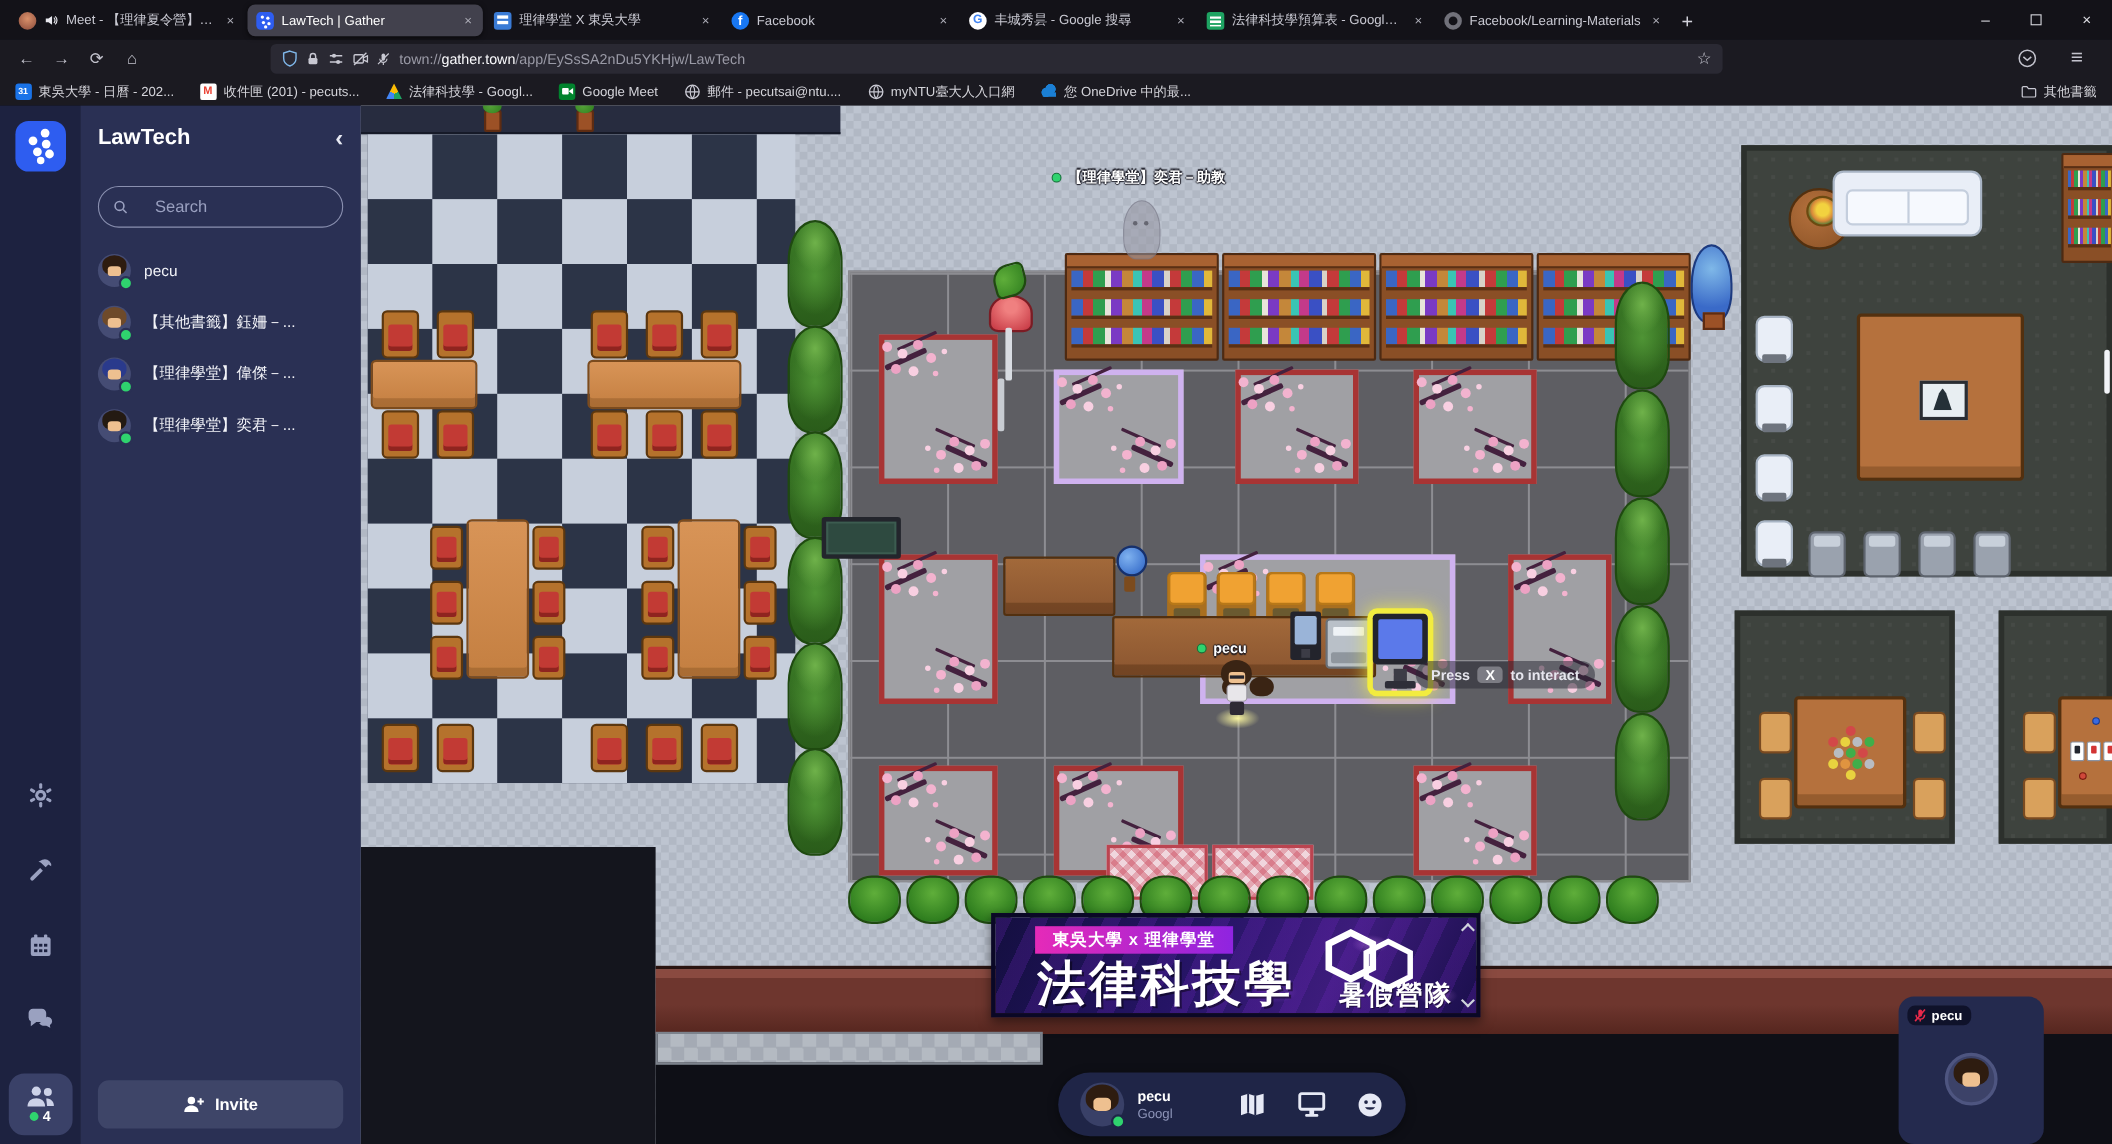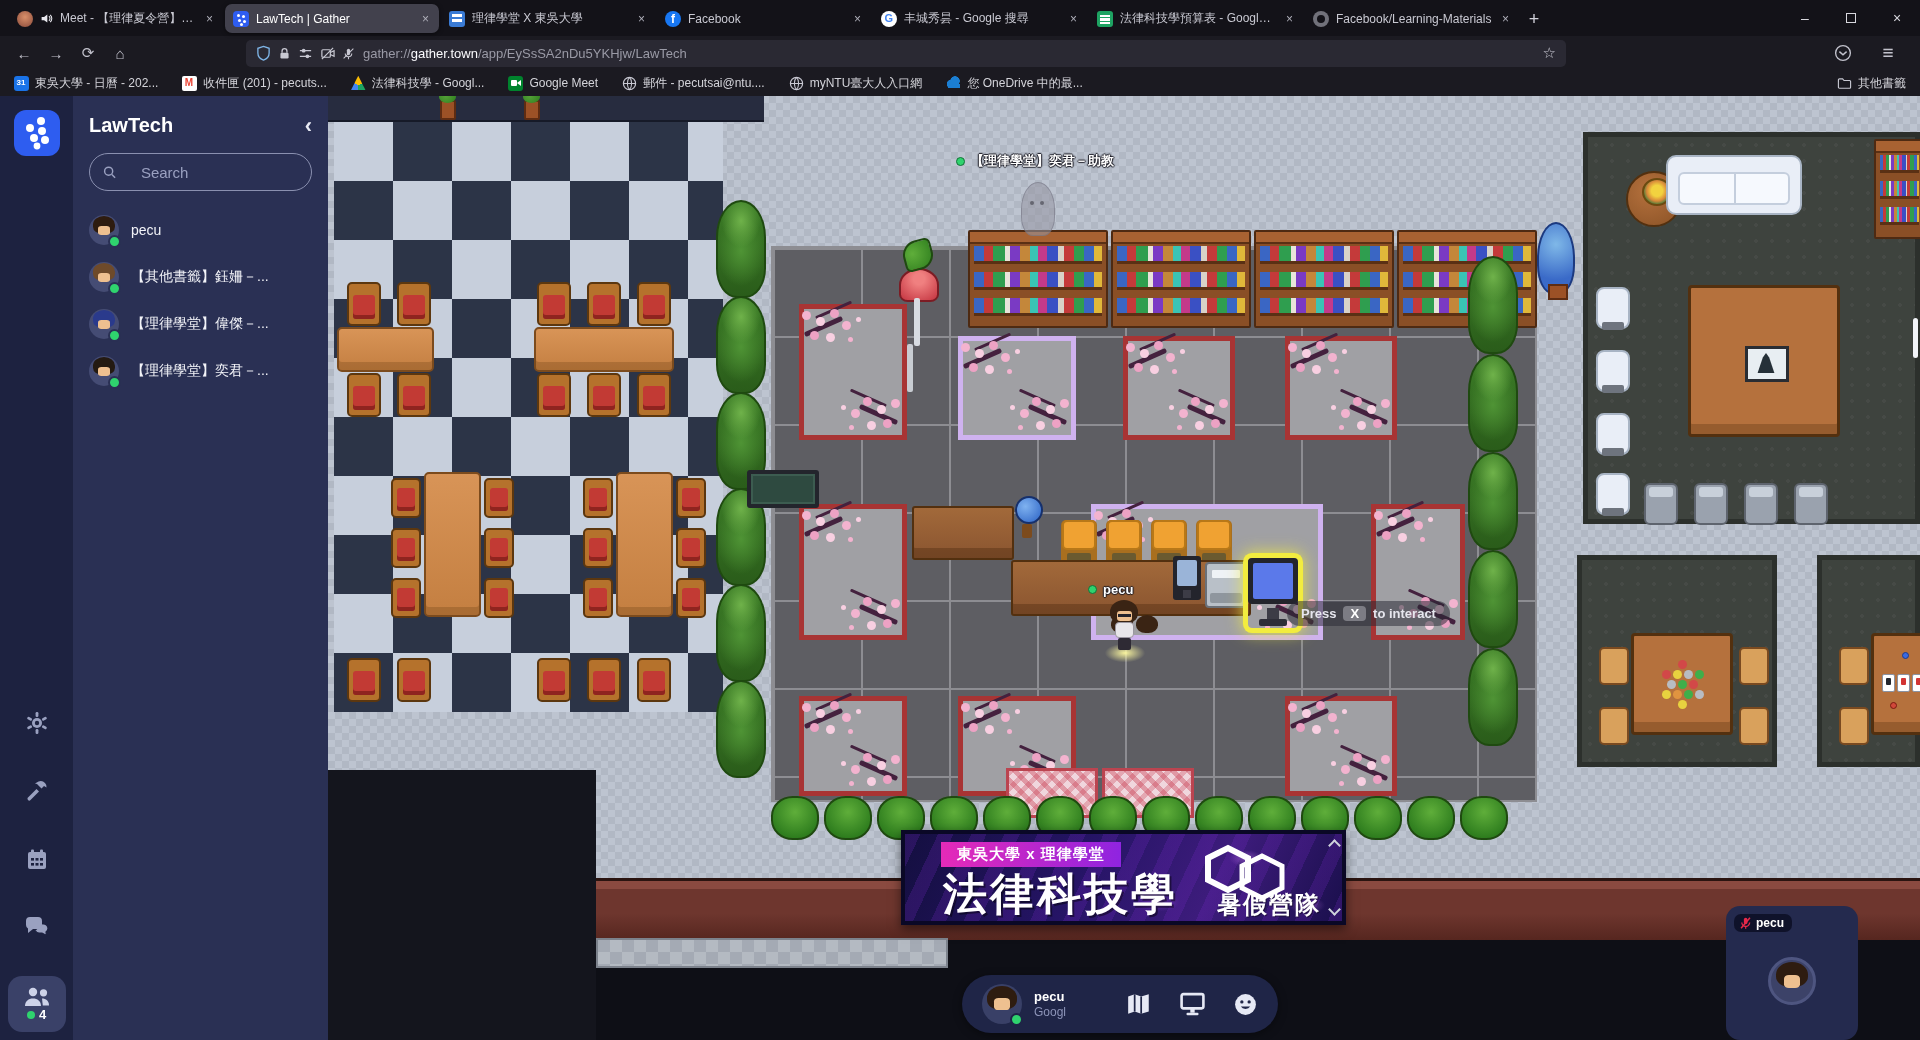--- a/index.html
+++ b/index.html
@@ -58,21 +58,21 @@
   .rail-icons{margin-top:auto;display:flex;flex-direction:column;gap:42px;align-items:center}
   .ric{width:26px;height:26px;display:flex;align-items:center;justify-content:center}
   #people-btn{margin-top:36px;width:58px;height:56px;border-radius:14px;background:#3a4168;display:flex;flex-direction:column;align-items:center;justify-content:center}
   .pb-row{display:flex;align-items:center;gap:4px;margin-top:-1px}
   .pb-dot{width:8px;height:8px;border-radius:50%;background:#2fd36e}
   .pb-count{color:#fff;font-size:13px;font-weight:600}
   #panel{width:255px;background:#2a3054;flex:none;display:flex;flex-direction:column;padding:18px 16px 14px;color:#fff}
   .panel-head{display:flex;align-items:center}
   .space-title{font-size:20px;font-weight:700}
   .collapse{margin-left:auto;font-size:22px;font-weight:700;color:#e8eaf4;line-height:1}
-  #searchbox{margin-top:16px;height:38px;border:1.5px solid #8a90b0;border-radius:19px;display:flex;align-items:center;gap:25px;padding:0 13px}
+  #searchbox{margin-top:32px;height:38px;border:1.5px solid #8a90b0;border-radius:19px;display:flex;align-items:center;gap:25px;padding:0 13px}
   #searchbox input{background:transparent;border:none;outline:none;color:#e8eaf4;font-size:15px;width:100%;font-family:"Liberation Sans",sans-serif}
   #searchbox input::placeholder{color:#9aa0c0}
   #plist{margin-top:24px;display:flex;flex-direction:column;gap:17px}
   .prow{display:flex;align-items:center;gap:12px}
   .pav{width:30px;height:30px;border-radius:50%;position:relative;background:#454c74;flex:none}
   .pxface{position:absolute;inset:0;border-radius:50%;overflow:hidden}
   .pxface::before{content:'';position:absolute;left:12%;top:4%;width:76%;height:60%;background:var(--hair,#3a2414);border-radius:50% 50% 42% 42%}
   .pxface::after{content:'';position:absolute;left:31%;top:36%;width:38%;height:30%;background:#eec090;border-radius:30%}
   .pdot{position:absolute;right:-2px;bottom:-3px;width:13px;height:13px;background:#2fd36e;border-radius:50%;border:2.5px solid #2a3054}
   .pname{font-size:14px;white-space:nowrap;overflow:hidden;text-overflow:ellipsis;color:#f2f3f8}
@@ -265,21 +265,21 @@
           </svg>
         <svg width="15" height="15" viewBox="0 0 16 16">
             <rect x="2" y="4" width="9" height="8" rx="1" fill="none" stroke="#c8c8d2" stroke-width="1.3"></rect>
             <path d="M11 7 l4-2 v6 l-4-2 M2 14 L14 2" stroke="#c8c8d2" stroke-width="1.3" fill="none"></path>
           </svg>
         <svg width="13" height="15" viewBox="0 0 16 16">
             <rect x="6" y="2" width="4" height="8" rx="2" fill="#c8c8d2"></rect>
             <path d="M4 8 a4 4 0 0 0 8 0 M8 12 v3 M2 14 L14 2" stroke="#c8c8d2" stroke-width="1.3" fill="none"></path>
           </svg>
       </span>
-      <span class="urltxt"><span>gather://</span><span class="host">gather.town</span><span>/app/EySsSA2nDu5YKHjw/LawTech</span></span>
+      <span class="urltxt"><span>town://</span><span class="host">gather.town</span><span>/app/EySsSA2nDu5YKHjw/LawTech</span></span>
       <span id="star">☆</span>
     </div>
     <div id="after-url">
       <svg width="18" height="18" viewBox="0 0 20 20">
           <circle cx="10" cy="10" r="8.2" fill="none" stroke="#c2c2cc" stroke-width="1.5"></circle>
           <path d="M6 8.5 l4 3.5 4-3.5" fill="none" stroke="#c2c2cc" stroke-width="1.6"></path>
         </svg>
       <span class="navic" style="font-size:19px">≡</span>
     </div>
   </div>
@@ -438,20 +438,30 @@
           <span class="pname">【理律學堂】偉傑－...</span>
         </div>
         <div class="prow">
           <span class="pav" style="--hair:#241a12">
               <span class="pxface"></span>
               <span class="pdot"></span>
             </span>
           <span class="pname">【理律學堂】奕君－...</span>
         </div>
       </div>
+      <div id="invite">
+        <svg width="20" height="16" viewBox="0 0 20 16">
+            <g fill="#fff">
+              <circle cx="8" cy="4.5" r="3.4"></circle>
+              <path d="M1.5 15 c0-4 3-6 6.5-6 s6.5 2 6.5 6 z"></path>
+              <path d="M15.5 4.5 h2 v-2 h1.8 v2 h2 v1.8 h-2 v2 h-1.8 v-2 h-2 z" transform="translate(-2 0)"></path>
+            </g>
+          </svg>
+        <span>Invite</span>
+      </div>
     </div>
 
     <div id="map">
       <div class="nametag" id="remote-tag">
         <span class="tagdot"></span>
         <span>【理律學堂】奕君－助教</span>
       </div>
       <div class="nametag" id="player-tag">
         <span class="tagdot"></span>
         <span>pecu</span>

